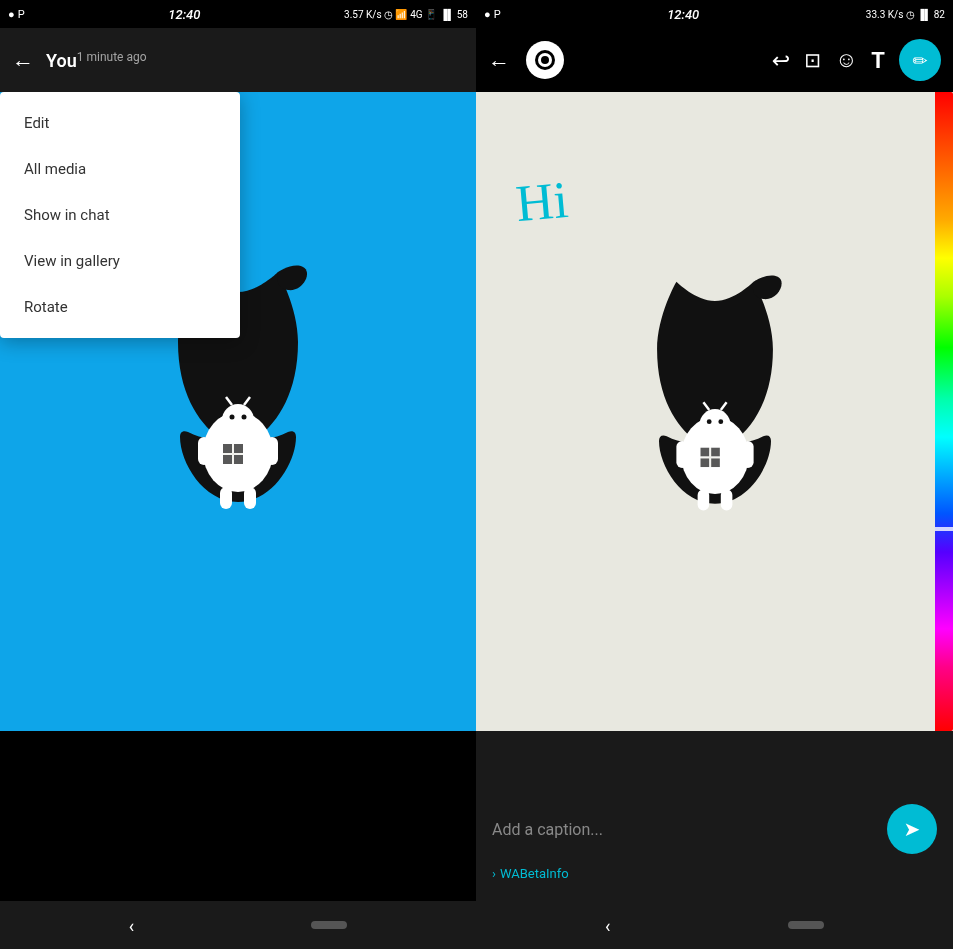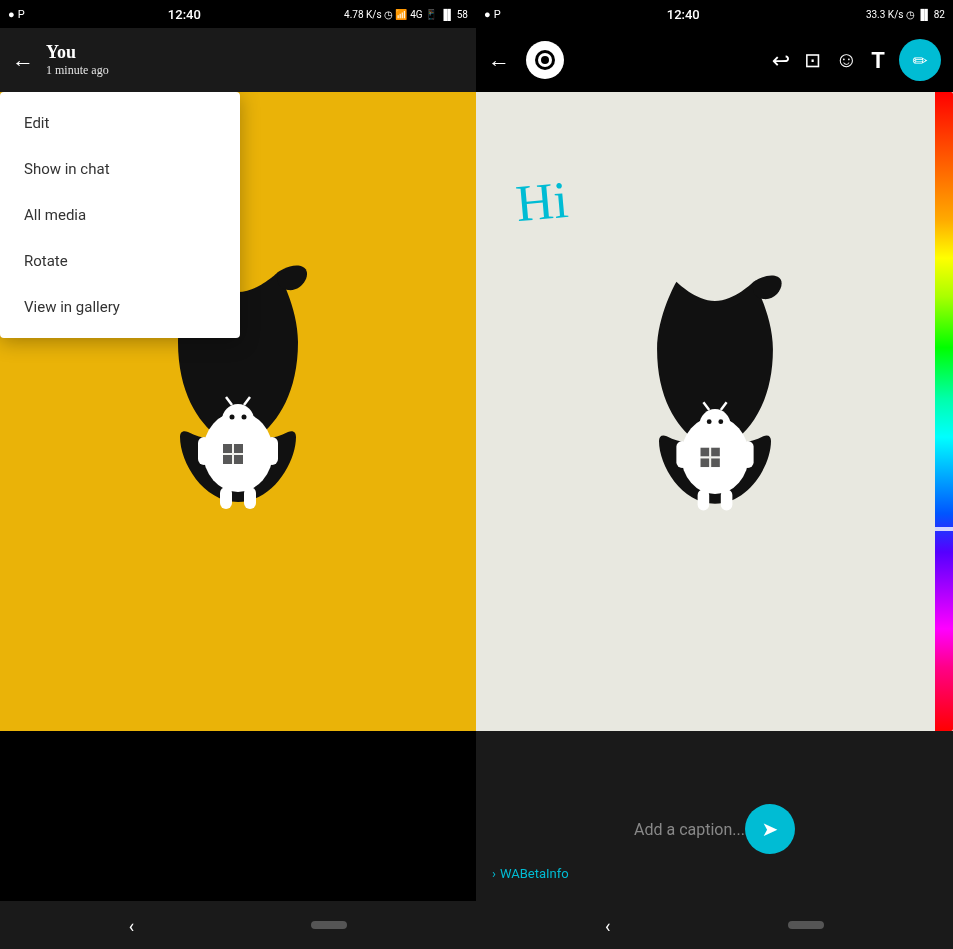--- a/index.html
+++ b/index.html
@@ -33,38 +33,37 @@
     }
 
     .back-btn {
       color: #fff;
       font-size: 22px;
       cursor: pointer;
     }
 
     .contact-info {
       display: flex;
-      flex-direction: column;
-      font-family: Liberation Serif, serif;
+      flex-direction: row;
     }
 
     .contact-name {
       color: #fff;
       font-size: 18px;
       font-weight: 600;
     }
 
     .contact-status {
-      color: #e5e5e5;
+      color: #a3a3a3;
       font-size: 12px;
     }
 
     .image-area {
       flex: 1;
-      background: #eab308;
+      background: #0ea5e9;
       position: relative;
       display: flex;
       align-items: center;
       justify-content: center;
       overflow: hidden;
       text-align: right;
     }
 
     
     .context-menu {
@@ -254,21 +253,21 @@
       background: #1a1a1a;
       display: flex;
       flex-direction: column;
       justify-content: flex-end;
       padding: 0 16px 20px;
     }
 
     .caption-row {
       display: flex;
       align-items: center;
-      justify-content: center;
+      justify-content: space-between;
       margin-bottom: 12px;
     }
 
     .caption-input {
       color: #888;
       font-size: 16px;
     }
 
     .send-btn {
       width: 50px;
@@ -318,36 +317,36 @@
     
     .sbar {
       display: flex;
       width: 100%;
       align-items: center;
       justify-content: space-between;
       padding: 0 8px;
       height: 28px;
     }
     .sbar-left { display: flex; align-items: center; gap: 3px; font-size: 11px; color: #fff; }
-    .sbar-center { font-size: 13px; color: #fff; font-weight: 500; }
+    .sbar-center { font-size: 13px; color: #fff; font-weight: 500; font-style: italic; }
     .sbar-right { display: flex; align-items: center; gap: 3px; font-size: 10px; color: #fff; }
   </style>
 </head>
 <body>
 
 <div class="left-panel">
 
   <div class="sbar">
     <div class="sbar-left">
       <span>●</span>
       <span>P</span>
     </div>
     <div class="sbar-center">12:40</div>
     <div class="sbar-right">
-      <span>4.78 K/s  ◷  📶  4G  📱  ▐▌  58</span>
+      <span>3.57 K/s  ◷  📶  4G  📱  ▐▌  58</span>
     </div>
   </div>
 
   <div class="top-bar">
     <span class="back-btn">←</span>
     <div class="contact-info">
       <span class="contact-name">You</span>
       <span class="contact-status">1 minute ago</span>
     </div>
   </div>
@@ -385,30 +384,30 @@
         <rect x="124" y="182" width="2" height="20" fill="#e8e8e0" opacity="0.5"></rect>
         <rect x="115" y="191" width="20" height="2" fill="#e8e8e0" opacity="0.5"></rect>
       </svg>
     </div>
 
     <div class="context-menu">
       <div class="context-menu-item">
         <span>Edit</span>
       </div>
       <div class="context-menu-item">
+        <span>All media</span>
+      </div>
+      <div class="context-menu-item">
         <span>Show in chat</span>
       </div>
       <div class="context-menu-item">
-        <span>All media</span>
+        <span>View in gallery</span>
       </div>
       <div class="context-menu-item">
         <span>Rotate</span>
-      </div>
-      <div class="context-menu-item">
-        <span>View in gallery</span>
       </div>
     </div>
   </div>
 
   <div class="bottom-bar-left"></div>
 
   <div class="nav-bar-left">
     <span class="nav-icon">‹</span>
     <span class="nav-icon" style="font-size:10px; color:#888; background:#555; border-radius:4px; padding:4px 18px;"></span>
   </div>

